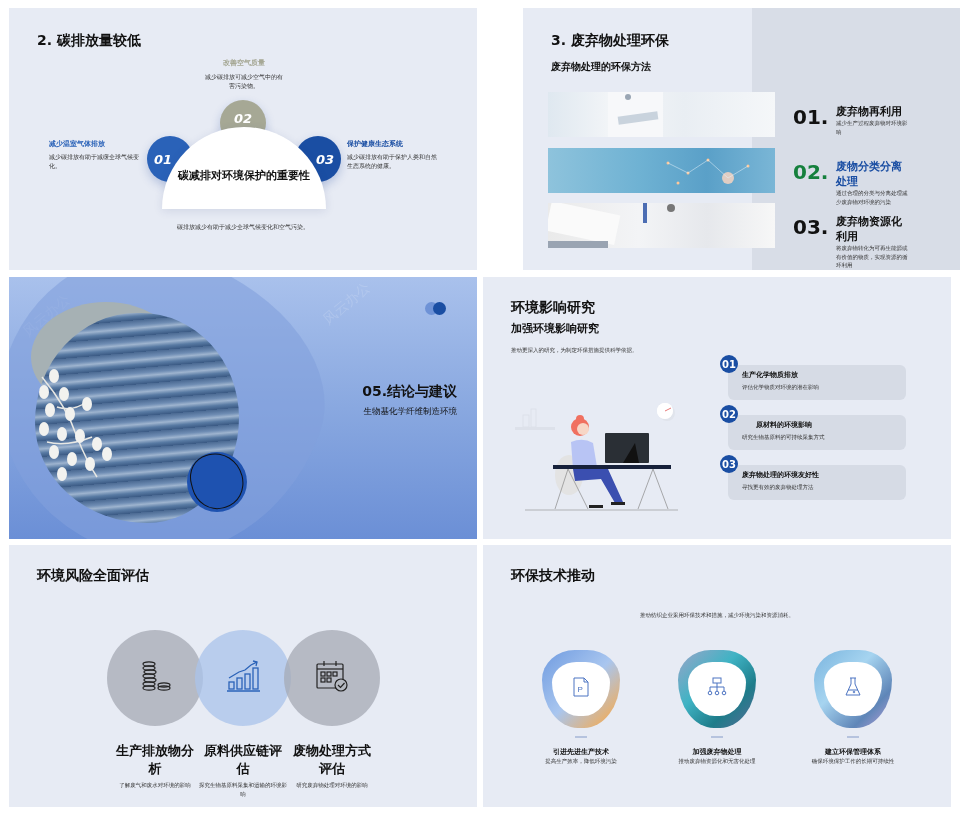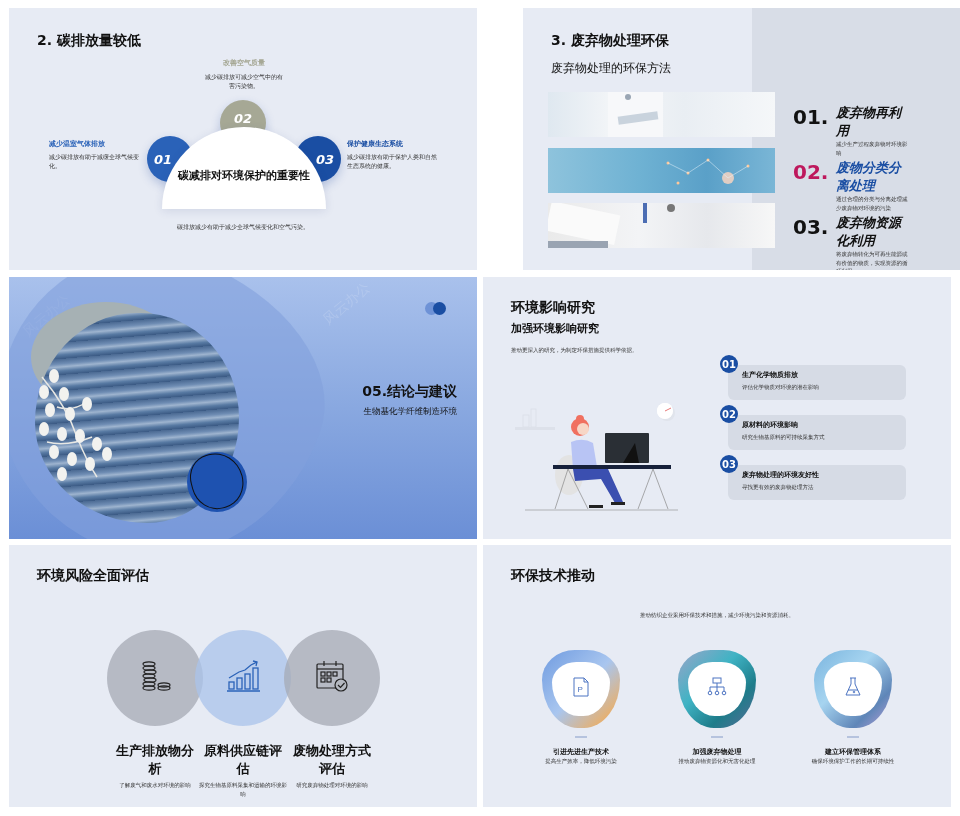--- a/index.html
+++ b/index.html
@@ -29,28 +29,28 @@
   .s1 .l1 .lbl{color:#2a62b8;}
   .s1 .l2{left:190px;top:50px;width:90px;text-align:center;}
   .s1 .l2 .lbl{color:#a6a895;}
   .s1 .l3{left:338px;top:131px;width:90px;text-align:left;}
   .s1 .l3 .lbl{color:#1a4ea3;}
   .s1 .foot{left:134px;top:214px;width:200px;text-align:center;}
 
   
   .s2 .rightbg{left:229px;top:0;width:239px;height:262px;background:#d8dde7;}
   .s2 .title{left:28px;top:24px;}
-  .s2 .sub{left:28px;top:52px;font-size:12px;font-weight:normal;}
+  .s2 .sub{left:28px;top:52px;font-size:10px;font-weight:bold;}
   .s2 .img{left:25px;width:227px;height:45px;}
   .s2 .img1{top:84px;background:linear-gradient(90deg,#dfe8f0 0%,#f4f6f8 30%,#e9eef3 60%,#f5f7f9 100%);}
   .s2 .img2{top:140px;background:linear-gradient(90deg,#8ec3dc 0%,#6fb2d3 40%,#5aa0c8 70%,#7ab6d6 100%);}
   .s2 .img3{top:195px;background:linear-gradient(90deg,#eaeaea 0%,#f3f4f6 40%,#e6e8ec 70%,#f7f7f7 100%);}
   .s2 .num{left:270px;font-weight:bold;font-size:20px;color:#111;}
   .s2 .item{left:313px;width:72px;}
-  .s2 .item .h{font-weight:bold;font-size:13px;color:#111;font-style:italic;}
+  .s2 .item .h{font-weight:bold;font-size:11px;color:#111;}
   .s2 .item .d{font-size:5.5px;color:#333;line-height:8.5px;}
 
   
   .s3{background:linear-gradient(180deg,#a9c1ec 0%,#89a8e0 50%,#6b8fd6 100%);}
   .s3 .blob1{left:-10px;top:-20px;width:320px;height:300px;background:rgba(130,160,220,0.6);border-radius:45% 55% 50% 50%/50% 40% 60% 50%;transform:rotate(20deg);}
   .s3 .blob-grey{left:22px;top:25px;width:150px;height:110px;background:#a6b1b4;border-radius:50%;}
   .s3 .fabric{left:26px;top:36px;width:204px;height:210px;border-radius:50% 48% 45% 55%/52% 50% 50% 48%;background:repeating-linear-gradient(175deg,#4b6a93 0px,#6f8db4 5px,#9eb4cf 8px,#587aa3 12px,#3b5a84 16px);}
   .s3 .bloom{left:178px;top:175px;width:60px;height:60px;background:#1e52b0;border-radius:50%;}
   .s3 .ring{left:182px;top:176px;width:52px;height:56px;border:1.5px solid #111;border-radius:45% 55% 50% 50%;transform:rotate(-15deg);}
   .s3 .flowers{left:28px;top:90px;width:90px;height:120px;}
@@ -149,21 +149,21 @@
         <circle cx="123" cy="5" r="4" fill="#777"></circle>
         <rect x="0" y="38" width="60" height="7" fill="#9aa4b2"></rect>
       </svg>
   </div>
 
   <div class="abs num" style="top:97px;">01.</div>
   <div class="abs item" style="top:96px;">
     <div class="h">废弃物再利用</div>
     <div class="d">减少生产过程废弃物对环境影响</div>
   </div>
-  <div class="abs num" style="top:152px;color:#be185d;">02.</div>
+  <div class="abs num" style="top:152px;color:#15803d;">02.</div>
   <div class="abs item" style="top:151px;">
     <div class="h" style="color:#1a4ea3;">废物分类分离处理</div>
     <div class="d">通过合理的分类与分离处理减少废弃物对环境的污染</div>
   </div>
   <div class="abs num" style="top:207px;">03.</div>
   <div class="abs item" style="top:206px;">
     <div class="h">废弃物资源化利用</div>
     <div class="d">将废弃物转化为可再生能源或有价值的物质，实现资源的循环利用</div>
   </div>
 </div>
@@ -235,21 +235,21 @@
     </svg>
   </div>
 
   <div class="abs card" style="top:88px;"></div>
   <div class="abs badge" style="left:237px;top:78px;">01</div>
   <div class="abs ch" style="left:259px;top:93px;">生产化学物质排放</div>
   <div class="abs cd" style="left:259px;top:107px;">评估化学物质对环境的潜在影响</div>
 
   <div class="abs card" style="top:138px;"></div>
   <div class="abs badge" style="left:237px;top:128px;">02</div>
-  <div class="abs ch" style="left:259px;top:143px;">原材料的环境影响</div>
+  <div class="abs ch" style="left:273px;top:143px;">原材料的环境影响</div>
   <div class="abs cd" style="left:259px;top:157px;">研究生物基原料的可持续采集方式</div>
 
   <div class="abs card" style="top:188px;"></div>
   <div class="abs badge" style="left:237px;top:178px;">03</div>
   <div class="abs ch" style="left:259px;top:193px;">废弃物处理的环境友好性</div>
   <div class="abs cd" style="left:259px;top:207px;">寻找更有效的废弃物处理方法</div>
 </div>
 
 <div class="slide s5">
   <div class="abs h1 title">环境风险全面评估</div>

